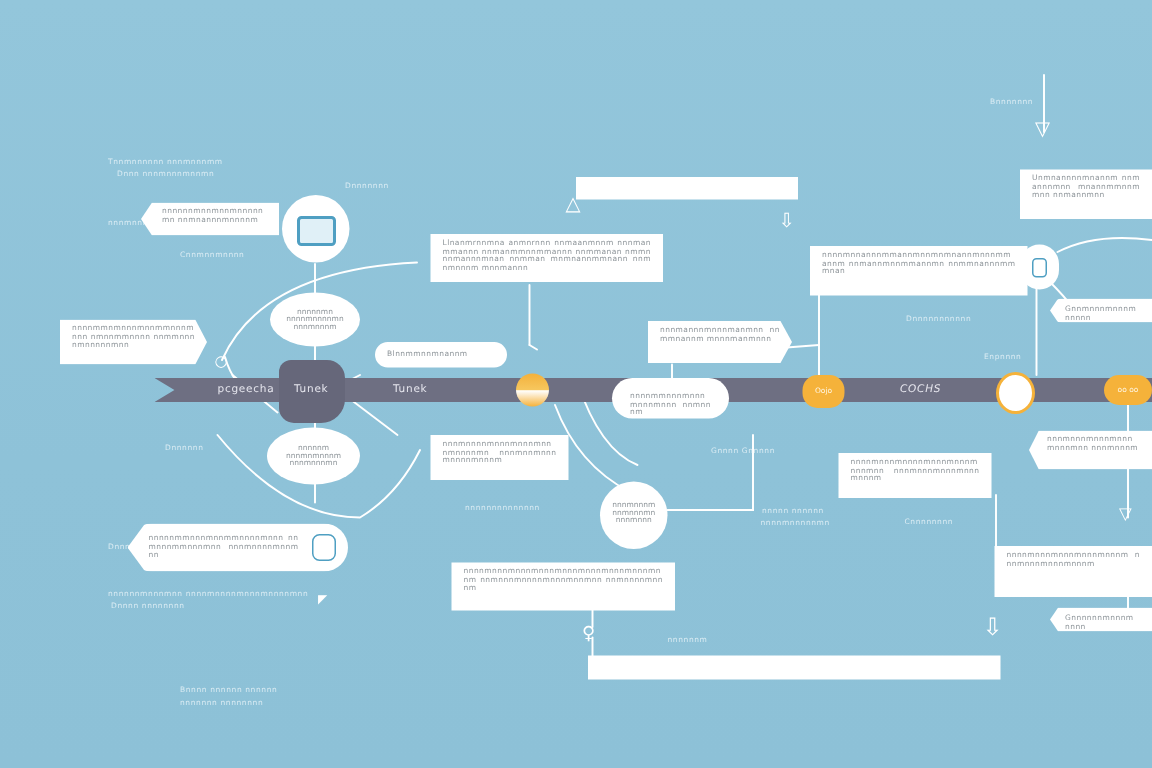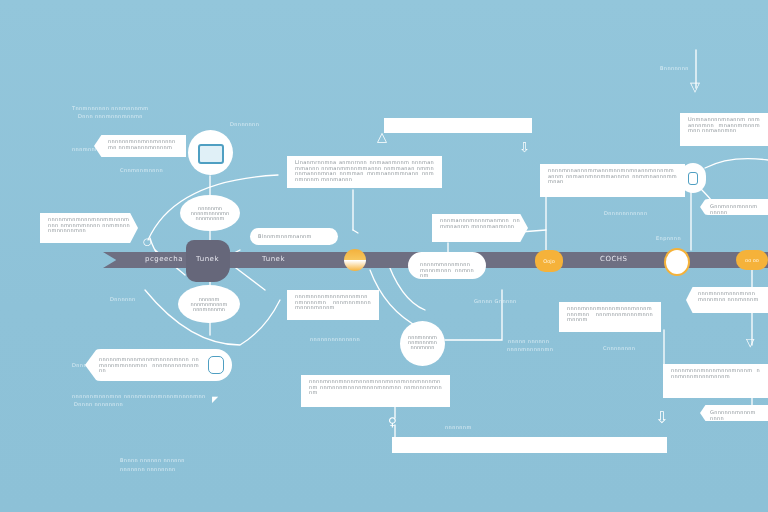--- a/index.html
+++ b/index.html
@@ -120,21 +120,21 @@
     </div>
   <div class="circle" style="left:680px;top:163px;width:26px;height:30px;border-radius:14px;">
     <div style="position:absolute;left:8px;top:9px;width:8px;height:11px;border:1.5px solid #4f9fc2;border-radius:3px;"></div>
   </div>
 
   <div class="bar"></div>
   <div class="blob" style="left:186px;top:240px;width:44px;height:42px;"></div>
   <div class="barlabel" style="left:145px;top:255px;">pcgeecha</div>
   <div class="barlabel" style="left:196px;top:255px;">Tunek</div>
   <div class="barlabel" style="left:262px;top:255px;">Tunek</div>
-  <div class="barlabel" style="left:600px;top:255px;">COCHS</div>
+  <div class="barlabel" style="left:600px;top:255px;font-style:italic;">COCHS</div>
 
   <div class="onode" style="left:344px;top:249px;width:22px;height:22px;border-radius:50%;background:linear-gradient(180deg,#f3b13c 0%,#f7c75e 50%,#fff 52%,#f5b23a 100%);"></div>
   <div class="box pill" style="left:408px;top:252px;width:78px;height:27px;">
       <div class="txt" style="padding:10px 12px;">nnnnmmnnnmnnnmnnnmnnn nnmnnnm</div>
     </div>
   <div class="onode" style="left:535px;top:250px;width:28px;height:22px;line-height:22px;">Oojo</div>
   <div class="onode" style="left:664px;top:248px;width:22px;height:24px;border-radius:50%;background:#fff;border:2px solid #f5b23a;"></div>
   <div class="onode" style="left:736px;top:250px;width:32px;height:20px;line-height:20px;">oo oo</div>
 
   <div class="box arrowbox" style="left:700px;top:199px;width:68px;height:16px;border-radius:8px 0 0 8px;">

